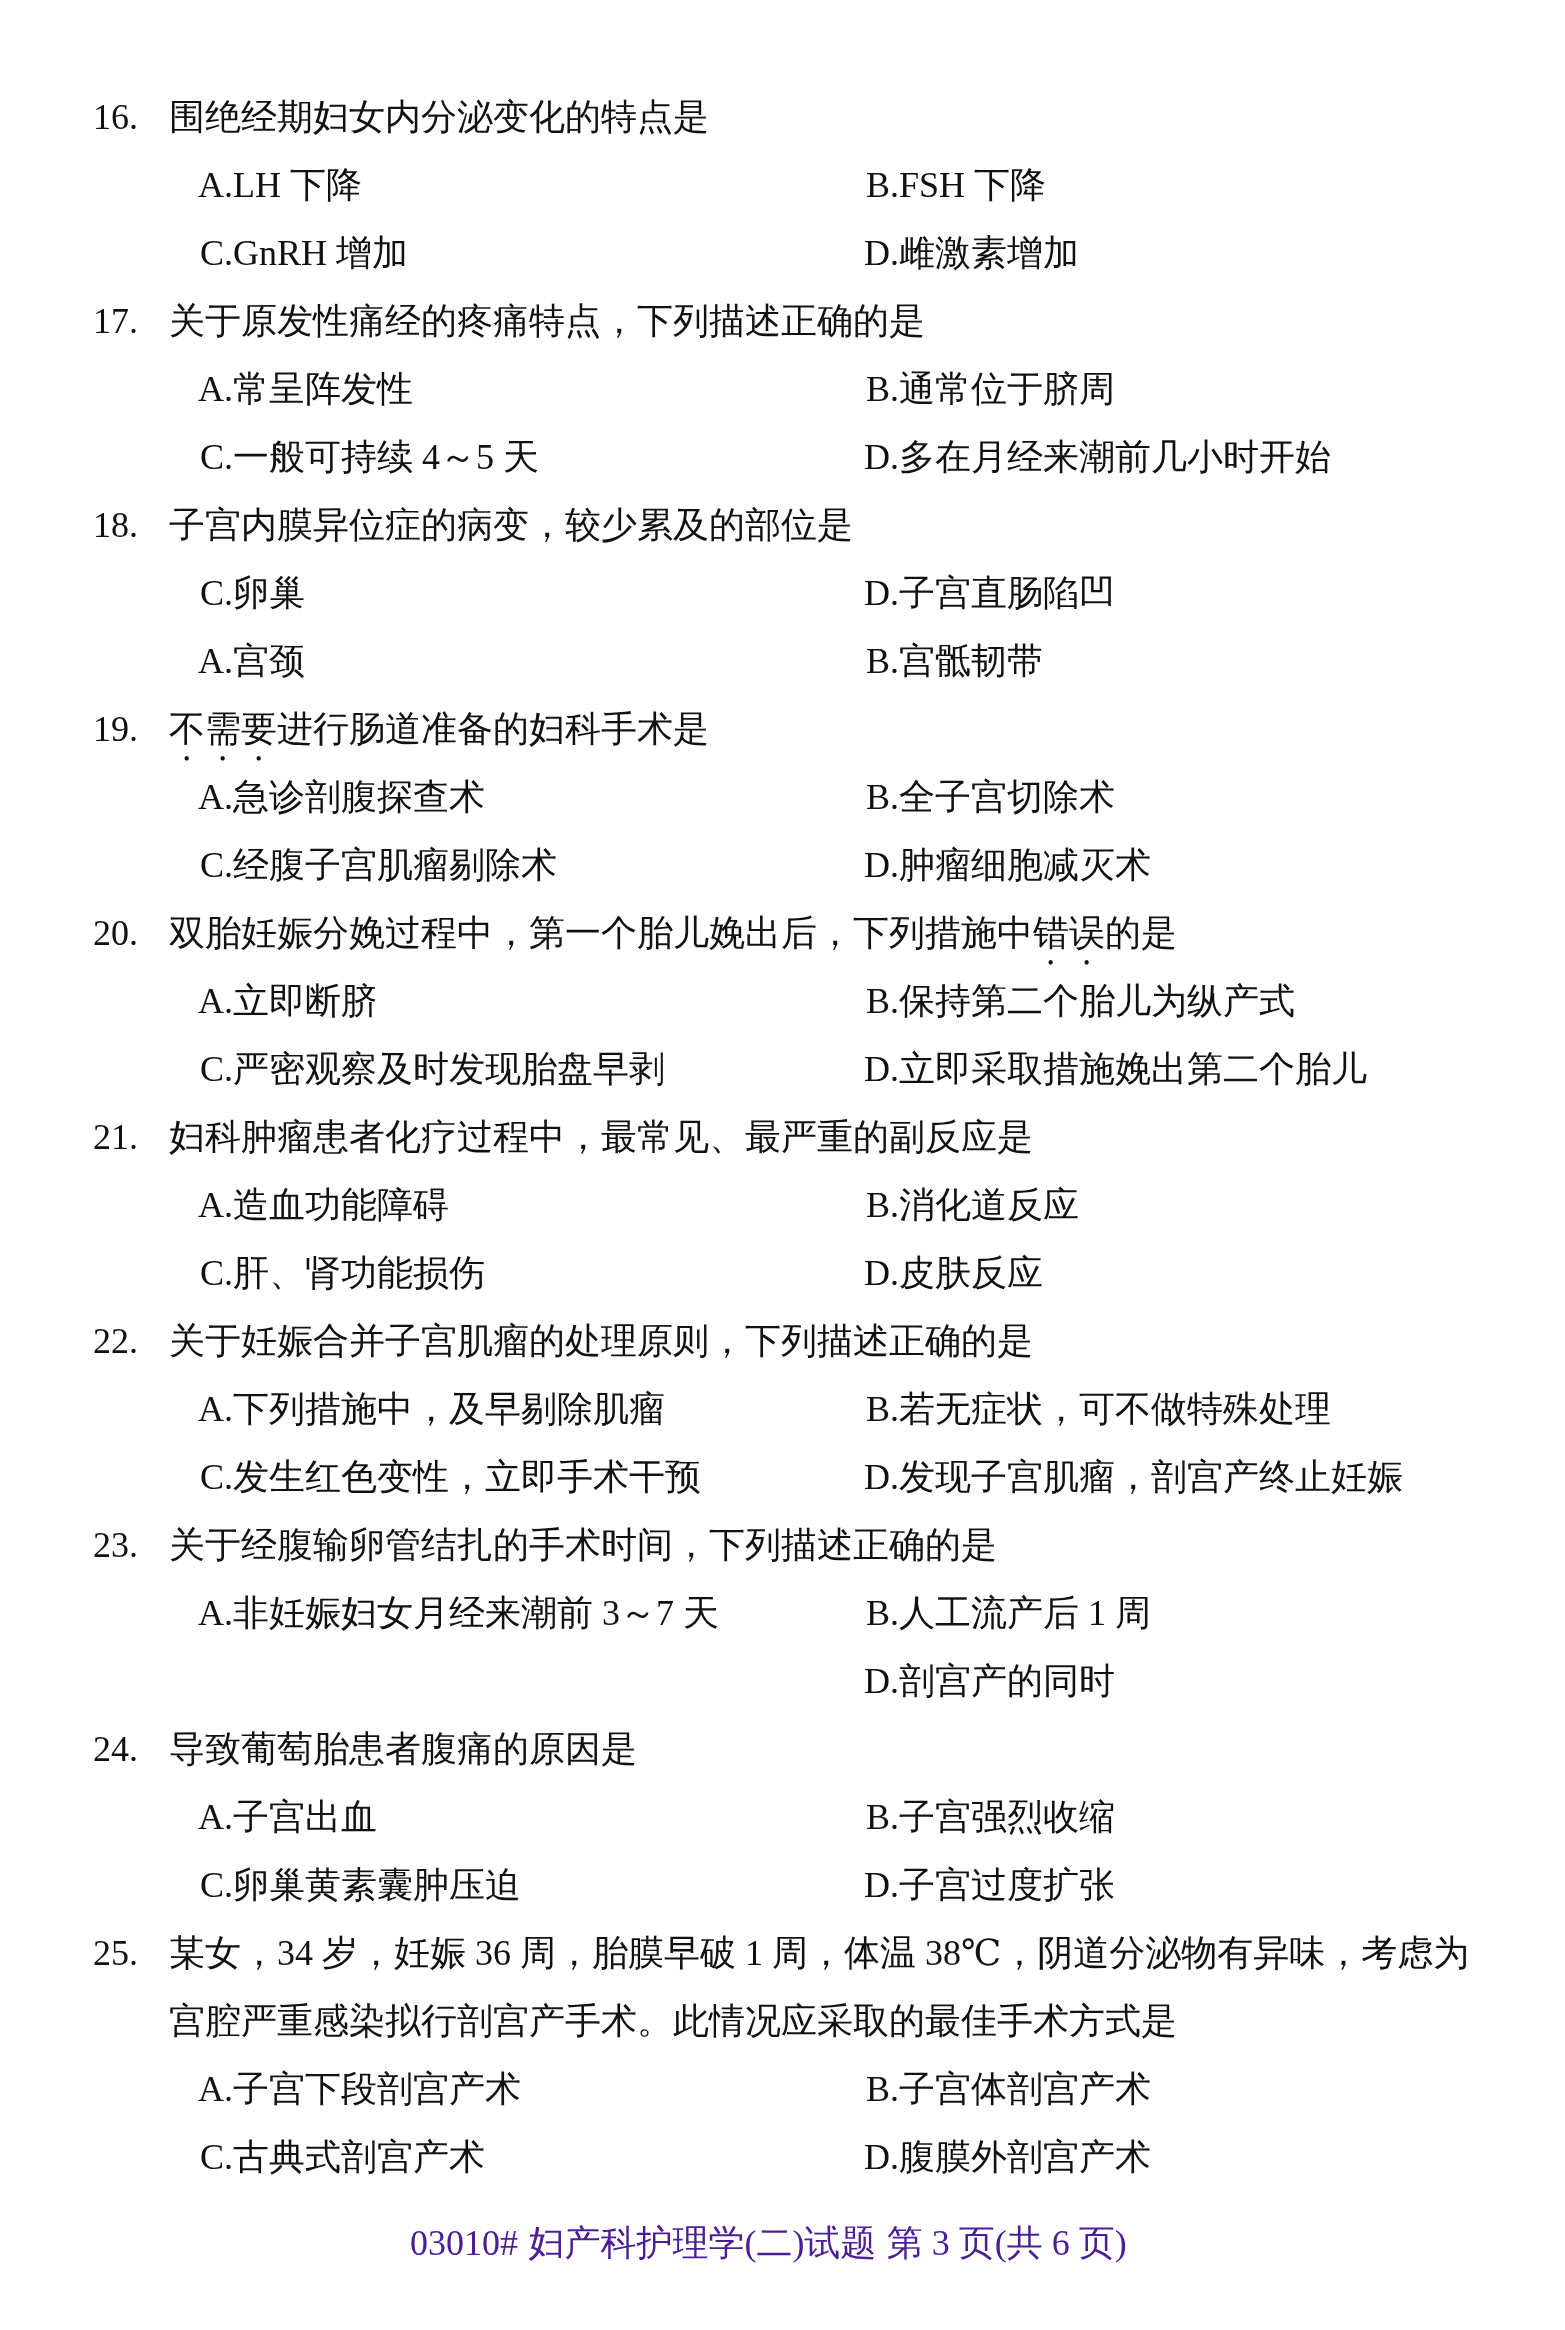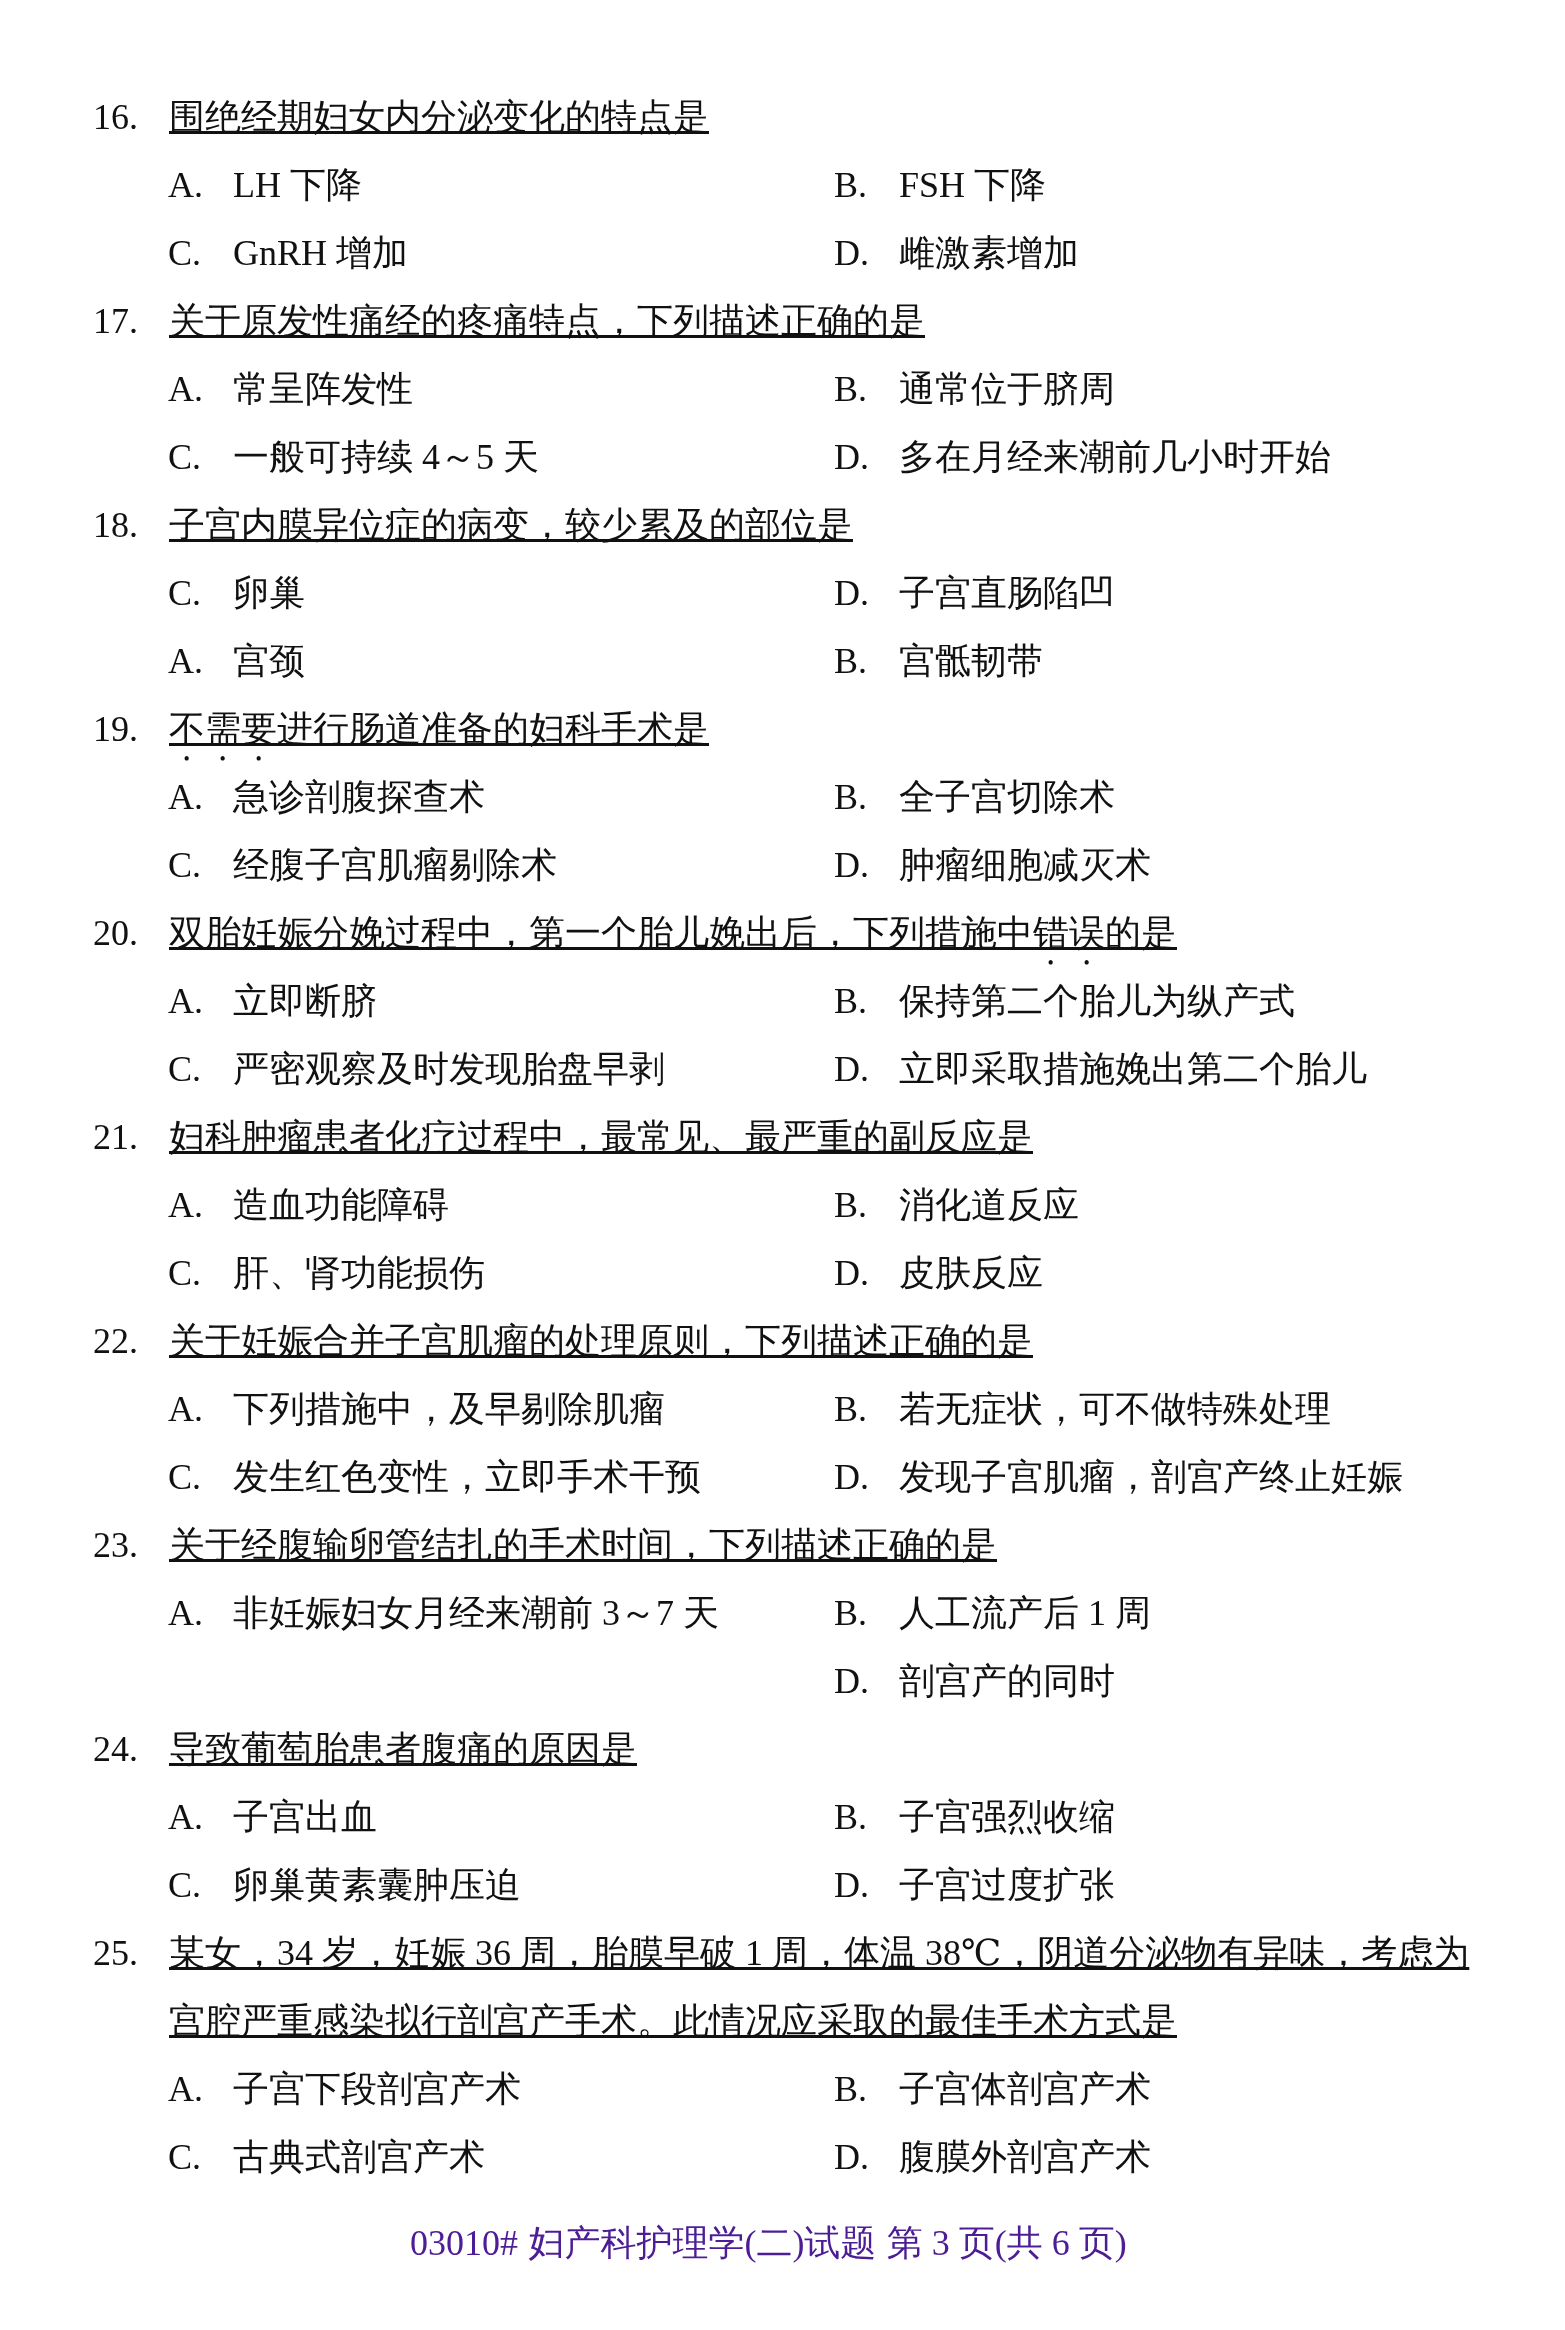--- a/index.html
+++ b/index.html
@@ -14,37 +14,37 @@
       overflow: hidden;
       color: #111111;
       font-family: "Liberation Serif", "DejaVu Serif", serif;
       font-size: 36px;
     }
     .page {
       position: absolute;
       left: 0;
       top: 83px;
       width: 1565px;
+      text-align: right;
     }
     .row {
       position: relative;
       height: 68px;
       line-height: 68px;
       white-space: nowrap;
     }
     .qnum {
       position: absolute;
       left: 93px;
       top: 0;
     }
     .stem {
       position: absolute;
       left: 169px;
       top: 0;
-      text-decoration: underline;
     }
     .opt {
       position: absolute;
       top: 0;
     }
     .opt-left { left: 168px; }
     .opt-right { left: 834px; }
     .opt-label {
       display: inline-block;
       width: 65px;

